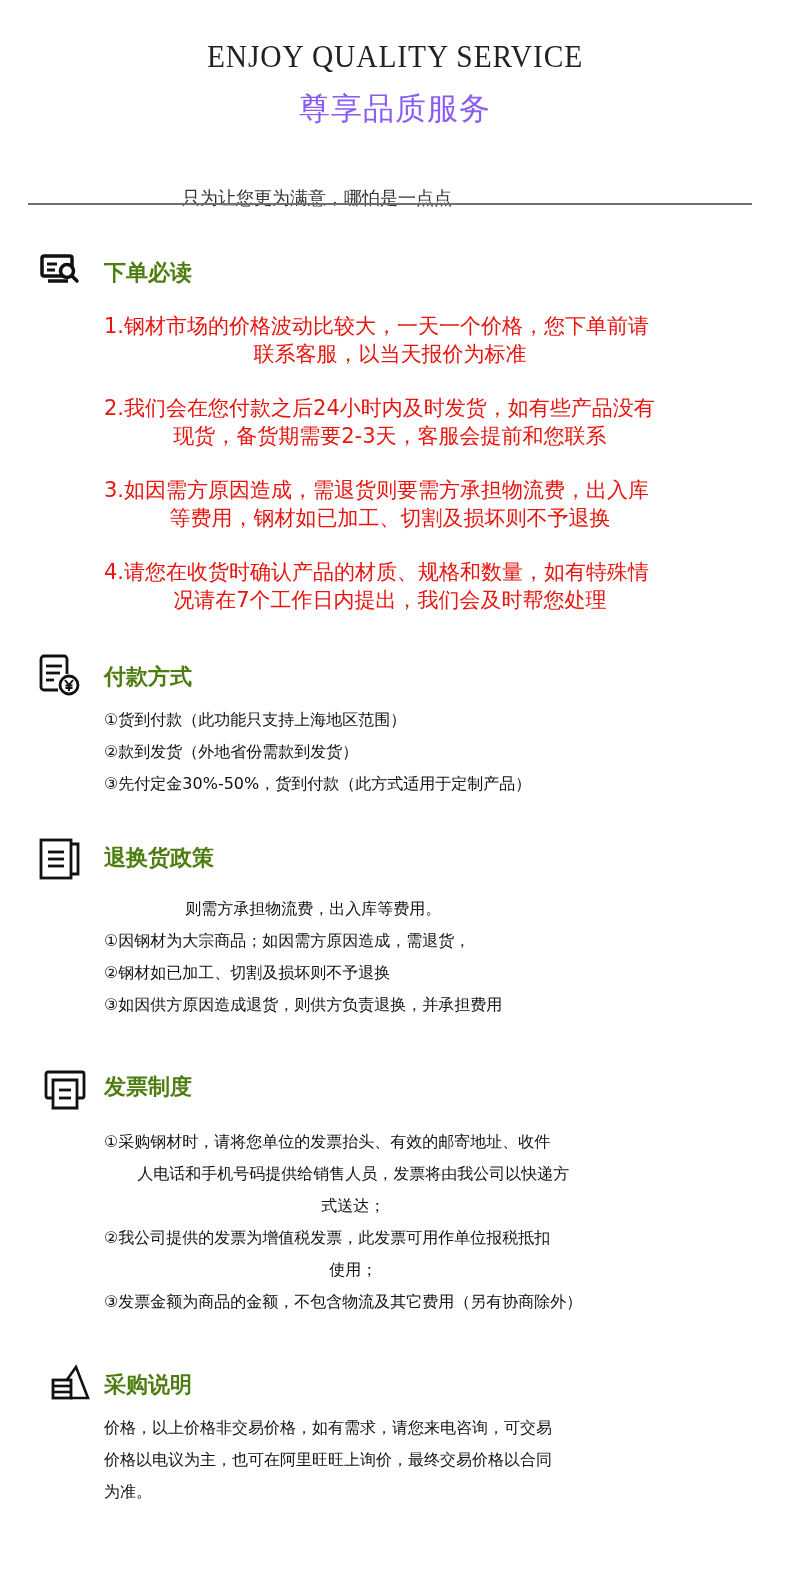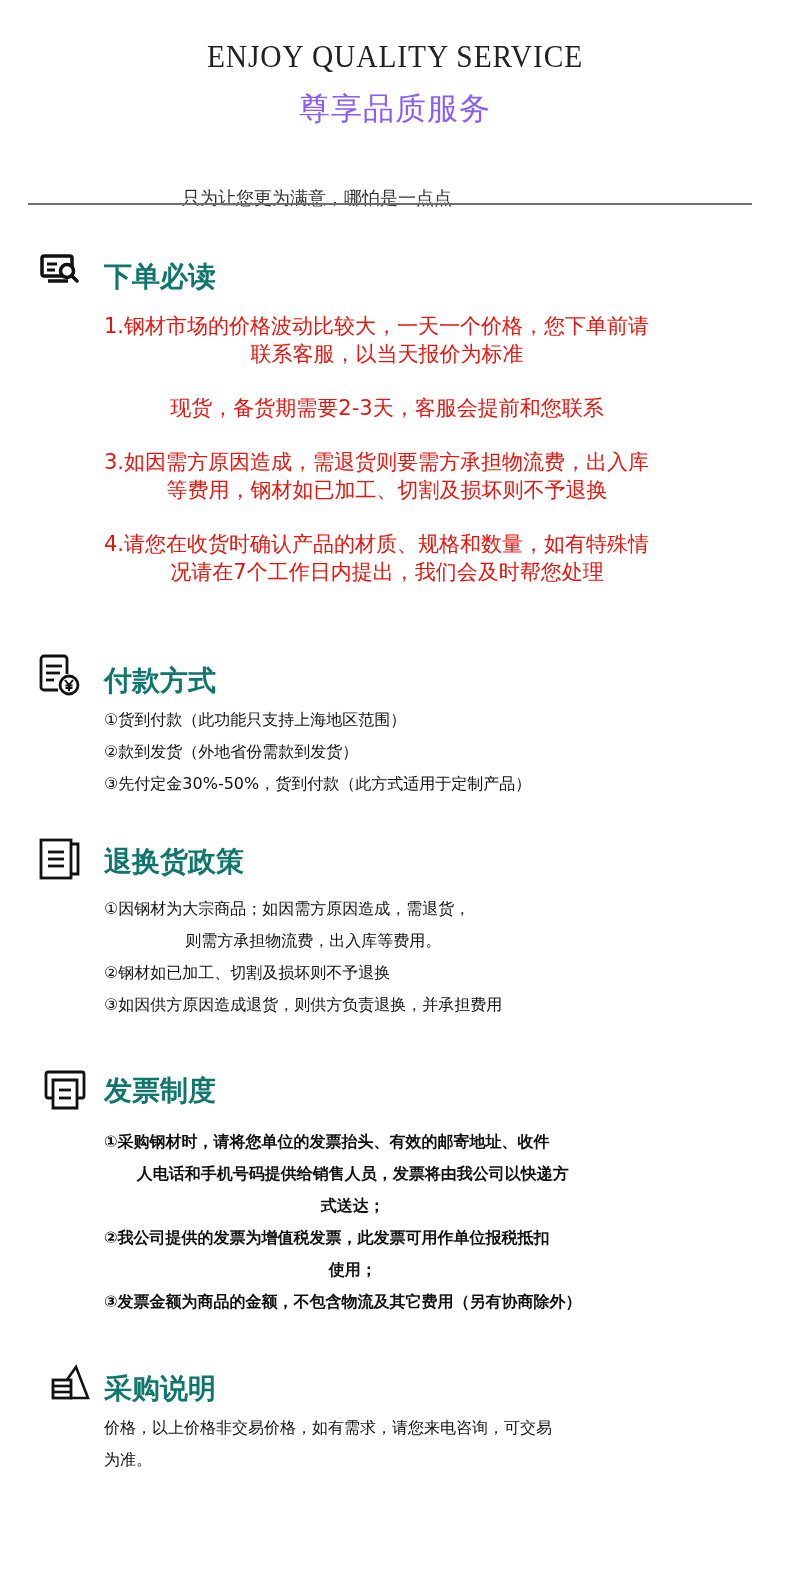--- a/index.html
+++ b/index.html
@@ -10,21 +10,21 @@
               letter-spacing: 1px; color: #222; transform: scaleX(0.92); }
   .cn-title { position: absolute; top: 88px; left: 0; width: 790px; text-align: center;
               font-size: 31px; color: #8b5cf6; letter-spacing: 1px; }
   .cn-sub { position: absolute; top: 141px; left: 0; width: 634px; text-align: center;
             font-size: 18px; color: #333; margin-top: 45px; }
   .divider { position: absolute; top: 203px; left: 28px; width: 724px; height: 2px; background: #707070; }
 
   .section { position: absolute; left: 0; width: 790px; }
   .sec-head { position: absolute; left: 0; top: 0; height: 40px; width: 790px; }
   .sec-icon { position: absolute; left: 38px; top: 0; width: 44px; height: 44px; }
-  .sec-title { position: absolute; left: 104px; top: 6px; font-size: 28px; font-weight: bold; color: #0f766e; white-space: nowrap; }
+  .sec-title { position: absolute; left: 104px; top: 6px; font-size: 22px; font-weight: bold; color: #4d7c0f; white-space: nowrap; }
   .sec-body { position: absolute; left: 104px; font-size: 16px; color: #111; }
   .line { white-space: nowrap; height: 32px; line-height: 32px; }
   .line.indent { padding-left: 20px; text-align: center; }
   .red { color: #e8150f; font-size: 21px; }
   .red .line { height: 28px; line-height: 28px; }
   .red .item { margin-bottom: 26px; }
   .red .line.indent { padding-left: 21px; }
   svg { display: block; }
 </style>
 </head>
@@ -48,20 +48,21 @@
       </svg>
     </div>
     <div class="sec-title">下单必读</div>
   </div>
   <div class="sec-body red" style="top:60px;">
     <div class="item">
       <div class="line">1.钢材市场的价格波动比较大，一天一个价格，您下单前请</div>
       <div class="line indent">联系客服，以当天报价为标准</div>
     </div>
     <div class="item">
+      <div class="line">2.我们会在您付款之后24小时内及时发货，如有些产品没有</div>
       <div class="line indent">现货，备货期需要2-3天，客服会提前和您联系</div>
     </div>
     <div class="item">
       <div class="line">3.如因需方原因造成，需退货则要需方承担物流费，出入库</div>
       <div class="line indent">等费用，钢材如已加工、切割及损坏则不予退换</div>
     </div>
     <div class="item">
       <div class="line">4.请您在收货时确认产品的材质、规格和数量，如有特殊情</div>
       <div class="line indent">况请在7个工作日内提出，我们会及时帮您处理</div>
     </div>
@@ -96,40 +97,40 @@
         <rect x="3" y="3" width="30" height="38" fill="none" stroke="#111" stroke-width="2.8"></rect>
         <path d="M33 7 H40 V37 H33" fill="none" stroke="#111" stroke-width="2.8"></path>
         <line x1="10" y1="15" x2="26" y2="15" stroke="#111" stroke-width="2.8"></line>
         <line x1="10" y1="22" x2="26" y2="22" stroke="#111" stroke-width="2.8"></line>
         <line x1="10" y1="29" x2="26" y2="29" stroke="#111" stroke-width="2.8"></line>
       </svg>
     </div>
     <div class="sec-title" style="top:6px;">退换货政策</div>
   </div>
   <div class="sec-body" style="top:56px;">
+    <div class="line indent">则需方承担物流费，出入库等费用。</div>
     <div class="line">①因钢材为大宗商品；如因需方原因造成，需退货，</div>
-    <div class="line indent">则需方承担物流费，出入库等费用。</div>
     <div class="line">②钢材如已加工、切割及损坏则不予退换</div>
     <div class="line">③如因供方原因造成退货，则供方负责退换，并承担费用</div>
   </div>
 </div>
 
 <div class="section" style="top:1068px;">
   <div class="sec-head">
     <div class="sec-icon" style="left:42px;">
       <svg width="46" height="44" viewBox="0 0 46 44">
         <path d="M11 30 H6 a2 2 0 0 1 -2 -2 V6 a2 2 0 0 1 2 -2 H40 a2 2 0 0 1 2 2 V28 a2 2 0 0 1 -2 2 H35" fill="none" stroke="#111" stroke-width="2.8"></path>
         <path d="M11 12 H35 V40 H11 Z" fill="#fff" stroke="#111" stroke-width="2.8"></path>
         <line x1="17" y1="22" x2="29" y2="22" stroke="#111" stroke-width="2.8"></line>
         <line x1="17" y1="30" x2="29" y2="30" stroke="#111" stroke-width="2.8"></line>
       </svg>
     </div>
     <div class="sec-title" style="top:4px;">发票制度</div>
   </div>
-  <div class="sec-body" style="top:58px;font-weight:bold;">
+  <div class="sec-body" style="top:58px;">
     <div class="line">①采购钢材时，请将您单位的发票抬头、有效的邮寄地址、收件</div>
     <div class="line indent">人电话和手机号码提供给销售人员，发票将由我公司以快递方</div>
     <div class="line indent">式送达；</div>
     <div class="line">②我公司提供的发票为增值税发票，此发票可用作单位报税抵扣</div>
     <div class="line indent">使用；</div>
     <div class="line">③发票金额为商品的金额，不包含物流及其它费用（另有协商除外）</div>
   </div>
 </div>
 
 <div class="section" style="top:1364px;">
@@ -139,15 +140,16 @@
         <path d="M14 20 L26 3 L38 34 H20" fill="none" stroke="#111" stroke-width="2.6" stroke-linejoin="miter"></path>
         <rect x="3" y="16" width="18" height="18" fill="#fff" stroke="#111" stroke-width="2.8"></rect>
         <line x1="3" y1="22" x2="21" y2="22" stroke="#111" stroke-width="2.6"></line>
         <line x1="3" y1="28" x2="21" y2="28" stroke="#111" stroke-width="2.6"></line>
       </svg>
     </div>
     <div class="sec-title" style="top:6px;">采购说明</div>
   </div>
   <div class="sec-body" style="top:48px;">
     <div class="line">价格，以上价格非交易价格，如有需求，请您来电咨询，可交易</div>
+    <div class="line">价格以电议为主，也可在阿里旺旺上询价，最终交易价格以合同</div>
     <div class="line">为准。</div>
   </div>
 </div>
 
 </body></html>

